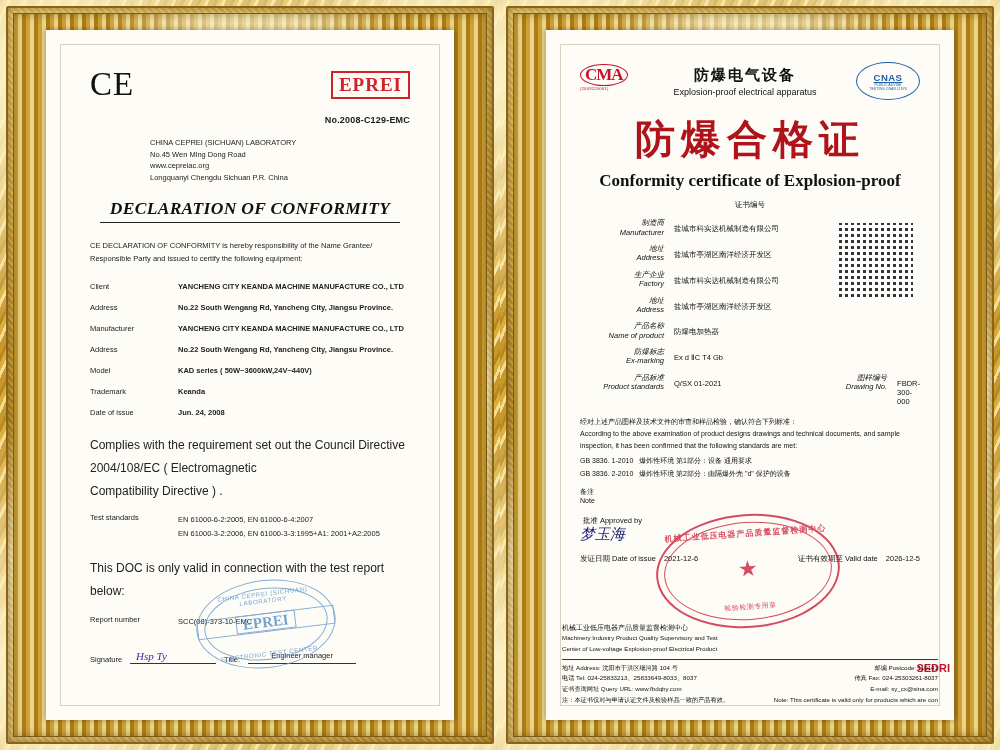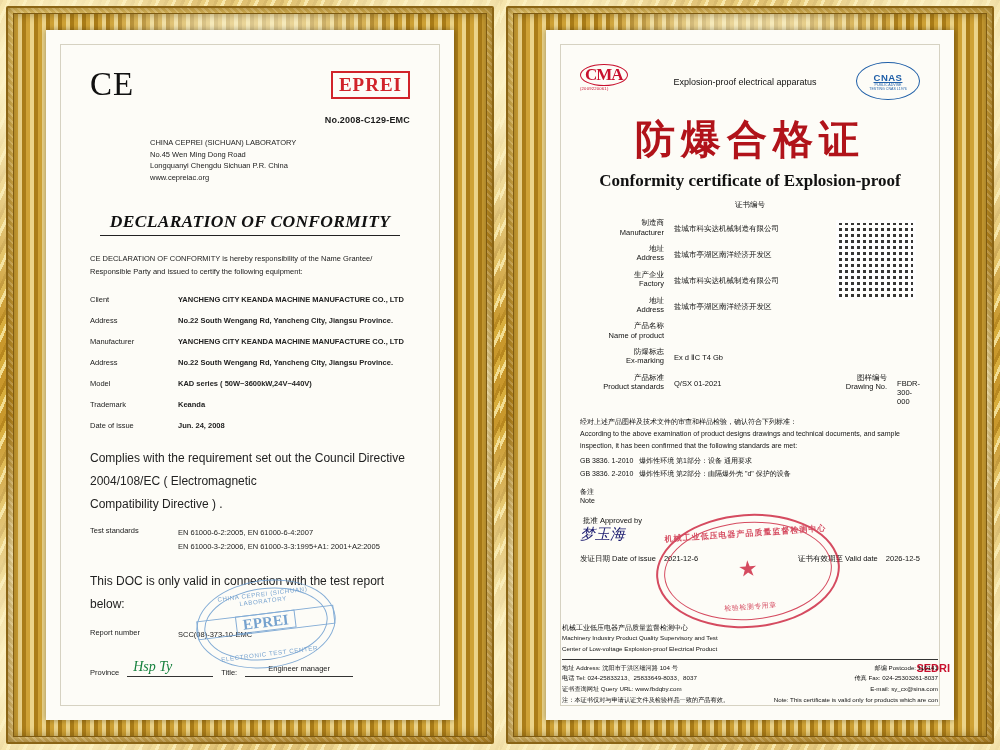--- a/index.html
+++ b/index.html
@@ -40,34 +40,34 @@
   }
   .paper-inner{position:absolute;inset:0;padding:14px 18px;box-sizing:border-box;}
   .thinborder{position:absolute;left:14px;top:14px;right:14px;bottom:14px;border:1px solid #d6d2c2;}
 
   
   .l-top{display:flex;align-items:center;justify-content:space-between;margin:22px 26px 0 26px;}
   .ce-mark{font-family:"Liberation Serif",serif;font-size:33px;letter-spacing:1px;color:#111;font-weight:400;}
   .eprei-box{border:2px solid #d1232a;padding:1px 6px;color:#d1232a;font-weight:bold;font-size:19px;letter-spacing:1px;font-family:"Liberation Serif",serif;}
   .docno{text-align:right;margin:12px 26px 0 0;font-size:9px;font-weight:bold;color:#1a1a1a;letter-spacing:.2px;}
   .lab{margin:12px 0 0 86px;font-size:7.5px;line-height:1.55;color:#222;}
-  .l-title{font-family:"Liberation Serif",serif;font-style:italic;font-weight:bold;font-size:17.5px;text-align:center;margin:27px 0 0 0;color:#111;letter-spacing:.3px;}
+  .l-title{font-family:"Liberation Serif",serif;font-style:italic;font-weight:bold;font-size:17.5px;text-align:center;margin:14px 0 0 0;color:#111;letter-spacing:.3px;}
   .l-title-rule{width:300px;height:1px;background:#222;margin:3px auto 0 auto;}
   .l-intro{margin:16px 26px 0 26px;font-size:7.5px;line-height:1.8;color:#222;}
   .rows{margin:16px 26px 0 26px;font-size:7.5px;color:#222;}
   .row{display:flex;margin-bottom:11px;line-height:1.35;}
   .row .k{width:88px;flex:none;}
   .row .v{font-weight:bold;}
   .note{margin:16px 26px 0 26px;font-size:12px;line-height:1.9;color:#222;}
   .std{margin:10px 26px 0 26px;font-size:7.5px;color:#222;display:flex;}
   .std .k{width:88px;flex:none;}
   .std .v{line-height:1.9;}
   .sig-row{margin:22px 26px 0 26px;font-size:7.5px;display:flex;align-items:flex-end;gap:8px;color:#222;}
   .sig-line{border-bottom:1px solid #333;width:86px;height:12px;position:relative;}
-  .sig-script{position:absolute;left:6px;bottom:1px;font-family:"Liberation Serif",serif;font-style:italic;font-size:14px;color:#15803d;}
+  .sig-script{position:absolute;left:6px;bottom:1px;font-family:"Liberation Serif",serif;font-style:italic;font-size:11px;color:#4c1d95;}
   .title-line{border-bottom:1px solid #333;width:108px;height:12px;text-align:center;font-size:7.5px;}
   .stamp{
     position:absolute;left:150px;bottom:52px;width:138px;height:86px;border-radius:50%;
     border:1.6px solid #6f9fd0;color:#5f93c8;opacity:.85;transform:rotate(-7deg);
   }
   .stamp:before{content:"";position:absolute;inset:7px;border:1px solid #6f9fd0;border-radius:50%;}
   .stamp .st-top{position:absolute;top:9px;left:0;right:0;text-align:center;font-size:6.2px;letter-spacing:.6px;}
   .stamp .st-mid{position:absolute;top:32px;left:0;right:0;text-align:center;font-weight:bold;font-size:15px;font-family:"Liberation Serif",serif;border:1.4px solid #6f9fd0;display:inline-block;}
   .stamp .st-mid span{border:1.4px solid #6f9fd0;padding:0 6px;}
   .stamp .st-bot{position:absolute;bottom:10px;left:0;right:0;text-align:center;font-size:6.2px;letter-spacing:.6px;}
@@ -83,21 +83,21 @@
   .r-en{font-size:9px;color:#111;margin-top:2px;}
   .cnas{width:62px;height:36px;border:1.4px solid #1f5fa8;border-radius:50%;display:flex;align-items:center;justify-content:center;flex-direction:column;color:#1f5fa8;}
   .cnas b{font-size:9.5px;letter-spacing:.5px;text-decoration:underline;}
   .cnas i{font-size:3.6px;font-style:normal;}
   .r-bigcn{text-align:center;font-size:40px;font-weight:bold;color:#b1131a;letter-spacing:6px;margin-top:12px;font-family:"Liberation Serif",serif;}
   .r-bigen{text-align:center;font-size:17px;font-weight:bold;color:#111;margin-top:4px;font-family:"Liberation Serif",serif;}
   .certno{text-align:center;font-size:7.5px;margin-top:8px;line-height:1.5;color:#111;}
   .certno .num{font-weight:bold;margin-left:10px;}
   .rfields{margin:8px 16px 0 16px;font-size:7.5px;color:#111;position:relative;}
   .rrow{display:flex;margin-bottom:7px;}
-  .rrow .k{width:84px;flex:none;text-align:right;padding-right:10px;line-height:1.25;}
+  .rrow .k{width:84px;flex:none;text-align:right;padding-right:10px;line-height:1.25;font-style:italic;}
   .rrow .k .cn{display:block;}
   .rrow .k .en{display:block;}
   .rrow .v{flex:1;padding-top:6px;}
   .rrow .v2{width:150px;padding-top:6px;}
   .qr{position:absolute;right:4px;top:2px;width:74px;height:74px;
      background:
        repeating-linear-gradient(90deg,#111 0 3px,#fff 3px 6px),
        repeating-linear-gradient(0deg,#111 0 3px,#fff 3px 6px);
      background-blend-mode:screen;border:3px solid #fff;opacity:.9;}
   .rpara{margin:10px 16px 0 16px;font-size:7px;line-height:1.7;color:#111;}
@@ -137,22 +137,22 @@
         <div class="l-top">
           <div class="ce-mark">CE</div>
           <div class="eprei-box">EPREI</div>
         </div>
 
         <div class="docno">No.2008-C129-EMC</div>
 
         <div class="lab">
           <div>CHINA CEPREI (SICHUAN) LABORATORY</div>
           <div>No.45 Wen Ming Dong Road</div>
+          <div>www.cepreiac.org</div>
           <div>Longquanyi Chengdu Sichuan P.R. China</div>
-          <div>www.cepreiac.org</div>
         </div>
 
         <div class="l-title">DECLARATION OF CONFORMITY</div>
         <div class="l-title-rule"></div>
 
         <div class="l-intro">
           <div>CE DECLARATION OF CONFORMITY is hereby responsibility of the Name Grantee/</div>
           <div>Responsible Party and issued to certify the following equipment:</div>
         </div>
 
@@ -201,21 +201,21 @@
         </div>
 
         <div class="note">This DOC is only valid in connection with the test report below:</div>
 
         <div class="std" style="margin-top:12px">
           <div class="k">Report number</div>
           <div class="v">SCC(08)-373-10-EMC</div>
         </div>
 
         <div class="sig-row">
-          <span>Province</span>
+          <span>Signature</span>
           <span class="sig-line">
             <span class="sig-script">Hsp Ty</span>
           </span>
           <span>Title:</span>
           <span class="title-line">Engineer manager</span>
         </div>
 
         <div class="stamp">
           <div class="st-top">CHINA CEPREI (SICHUAN) LABORATORY</div>
           <div class="st-mid"><span>EPREI</span></div>
@@ -233,20 +233,21 @@
       <div class="paper-inner">
 
         <div class="r-head">
           <div class="cma">
             <div class="cma-circle">
               <span class="cma-mark">CMA</span>
             </div>
             <div class="cma-sub">(2009220061)</div>
           </div>
           <div class="r-head-mid">
+            <div class="r-cn">防爆电气设备</div>
             <div class="r-en">Explosion-proof electrical apparatus</div>
           </div>
           <div class="cnas">
             <b>CNAS</b>
             <i>PUBLIC ADVISE</i>
             <i>TESTING CNAS L1976</i>
           </div>
         </div>
 
         <div class="r-bigcn">防爆合格证</div>
@@ -285,20 +286,21 @@
               <span class="cn">地址</span>
               <span class="en">Address</span>
             </div>
             <div class="v">盐城市亭湖区南洋经济开发区</div>
           </div>
           <div class="rrow">
             <div class="k">
               <span class="cn">产品名称</span>
               <span class="en">Name of product</span>
             </div>
+            <div class="v">防爆电加热器</div>
           </div>
 
           <div class="rrow">
             <div class="k">
               <span class="cn">防爆标志</span>
               <span class="en">Ex-marking</span>
             </div>
             <div class="v2">Ex d ⅡC T4 Gb</div>
             <div class="v"></div>
           </div>

